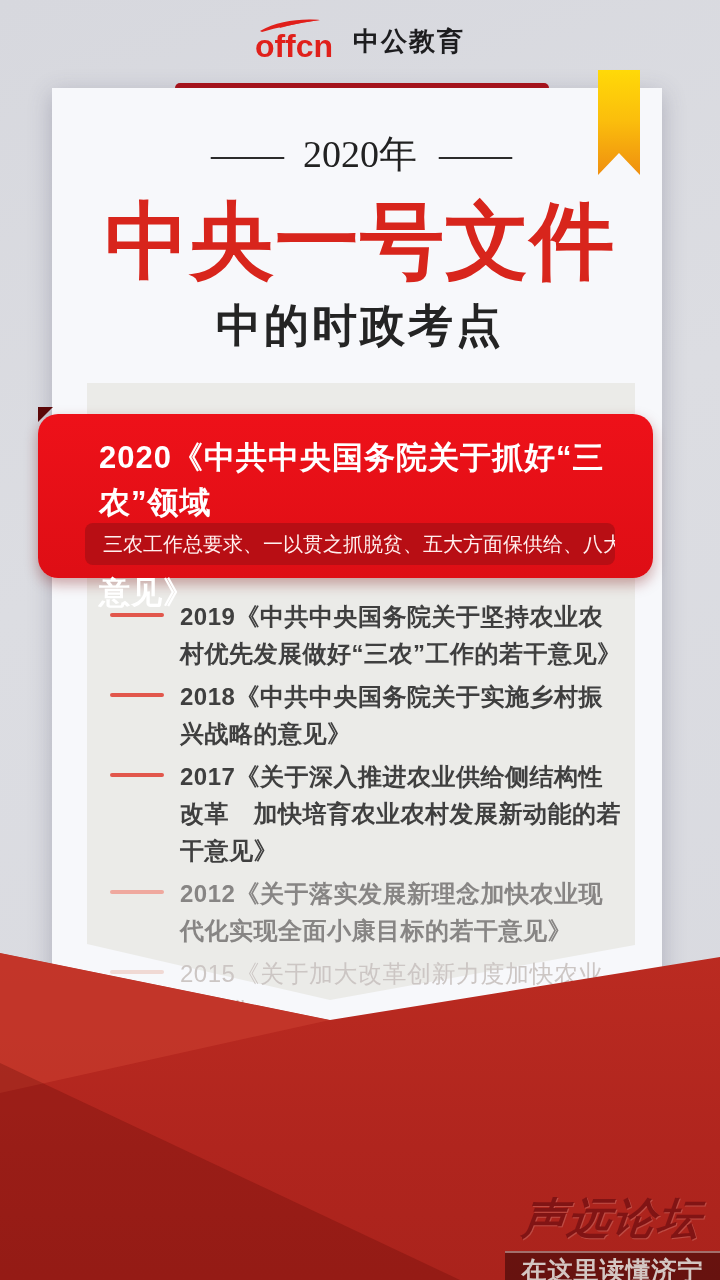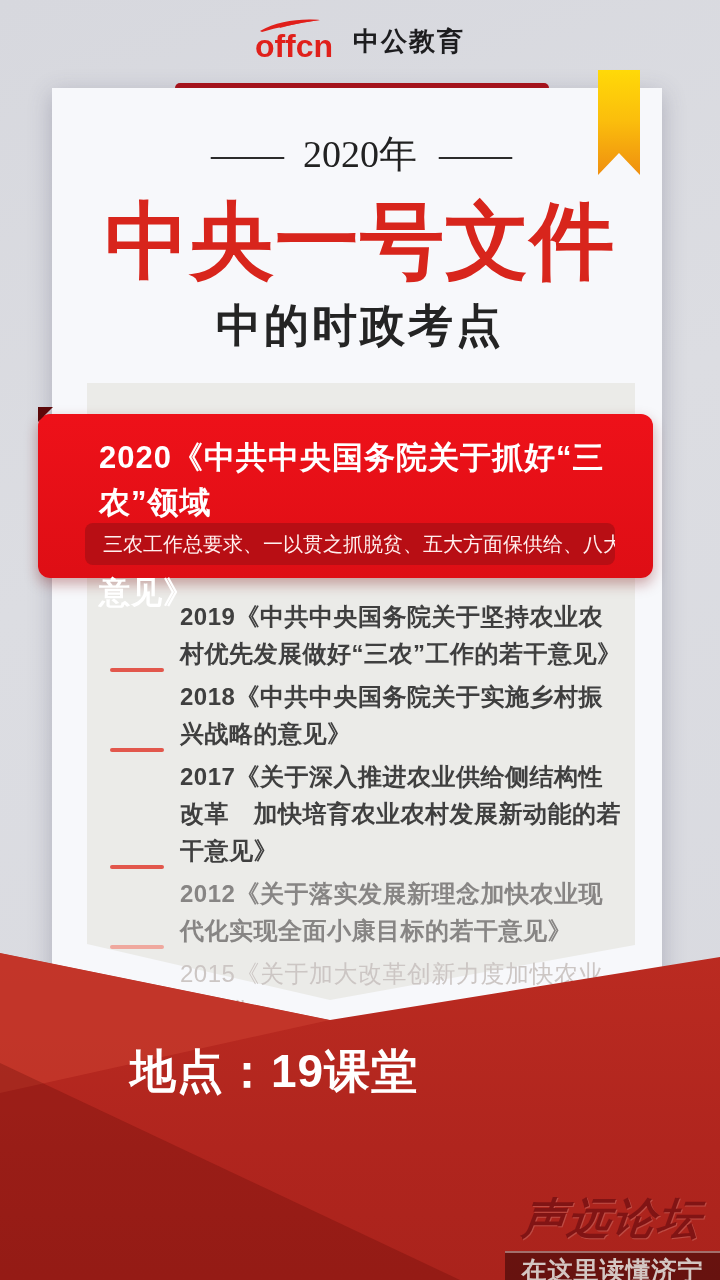--- a/index.html
+++ b/index.html
@@ -28,32 +28,32 @@
              font-family:"Liberation Serif",serif;font-weight:normal;font-size:38px;color:#222;}
   .hero-year .dash{letter-spacing:-3px;margin:0 22px;color:#2b2b2b;}
   .hero-title{position:absolute;top:194px;left:0;width:720px;text-align:center;z-index:4;
               font-family:"Liberation Serif",serif;font-weight:900;font-size:84px;line-height:96px;color:#d8251c;letter-spacing:1px;}
   .hero-sub{position:absolute;top:296px;left:0;width:720px;text-align:center;z-index:4;
             font-family:"Liberation Serif",serif;font-weight:900;font-size:45px;color:#242424;letter-spacing:3px;}
   
   .panel{position:absolute;left:87px;top:383px;width:548px;height:640px;background:#ebebe8;z-index:3;
          clip-path:polygon(0 0,100% 0,100% 562px,243px 617px,0 561px);}
   
-  .banner{position:absolute;left:38px;top:414px;width:615px;height:164px;z-index:4;border-radius:12px;
+  .banner{position:absolute;left:38px;top:414px;width:615px;height:164px;z-index:4;border-radius:20px;
           background:linear-gradient(180deg,#ee1119 0%,#de0e15 100%);
           box-shadow:0 6px 14px rgba(120,10,10,.35);}
   .banner-fold{position:absolute;left:0;top:-7px;width:0;height:0;z-index:-1;
                border-top:15px solid #5c0708;border-right:15px solid transparent;}
   .banner-title{padding:21px 30px 0 61px;color:#ffffff;font-weight:bold;font-size:31px;line-height:45px;letter-spacing:1px;}
   .banner-tags{position:absolute;left:47px;top:109px;width:530px;height:42px;border-radius:8px;
                background:#b80e14;color:#ffefee;font-size:20px;line-height:42px;padding-left:18px;
                box-sizing:border-box;white-space:nowrap;overflow:hidden;}
   
   .timeline{position:absolute;left:110px;top:598px;width:512px;z-index:4;}
-  .t-item{display:flex;margin-bottom:6px;align-items:flex-end;}
+  .t-item{display:flex;margin-bottom:6px;}
   .t-dash{width:54px;height:4px;border-radius:2px;margin:15px 16px 0 0;flex:none;}
   .t-text{width:442px;font-size:24px;font-weight:bold;line-height:37px;letter-spacing:0.5px;}
   .t0 .t-dash{background:#e2574c;} .t0 .t-text{color:#3f3f3f;}
   .t1 .t-dash{background:#e2574c;} .t1 .t-text{color:#3f3f3f;}
   .t2 .t-dash{background:#e2574c;} .t2 .t-text{color:#3f3f3f;}
   .t3 .t-dash{background:#efa89e;} .t3 .t-text{color:#878584;}
   .t4 .t-dash{background:#f0d9d4;} .t4 .t-text{color:#ccc6c4;font-weight:normal;}
   
   .bottom{position:absolute;left:0;top:948px;width:720px;height:332px;z-index:6;
           background:linear-gradient(180deg,#bb2b21 0%,#b0251e 60%,#aa231c 100%);
@@ -132,21 +132,20 @@
       <div class="t-dash"></div>
       <div class="t-text">2015《关于加大改革创新力度加快农业现代化</div>
     </div>
   </div>
 
   <div class="bottom">
     <div class="bottom-wedge"></div>
     <div class="bottom-dark"></div>
   </div>
   <div class="footer">
-    <div>地点：19课堂</div>
   </div>
 
   <div class="wm">
     <div class="wm-name">声远论坛</div>
     <div class="wm-band">在这里读懂济宁</div>
   </div>
 
 </div>
 
 </body></html>

